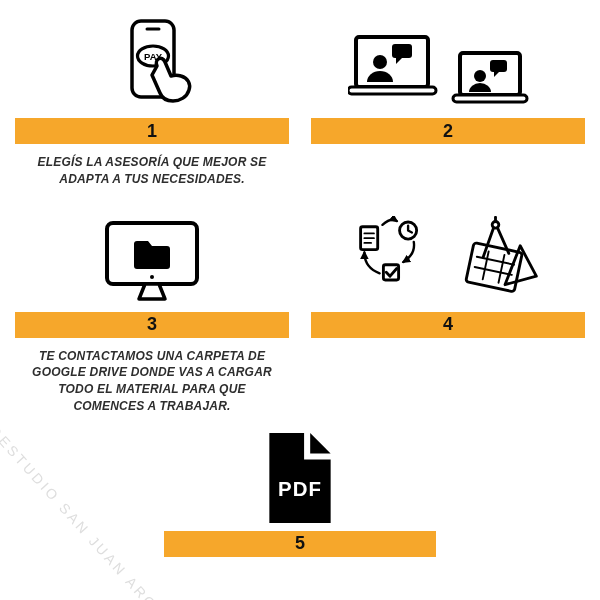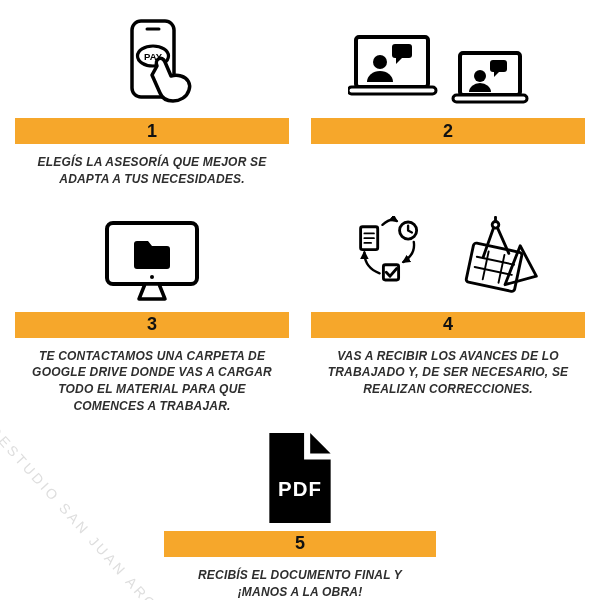--- a/index.html
+++ b/index.html
@@ -145,36 +145,31 @@
             <path class="line" d="M176 30 L193 62 L160 71 Z" stroke-width="3"></path>
             <circle class="stroke" cx="150" cy="8" r="3.5" stroke-width="3"></circle>
             <line class="line" x1="148" y1="11" x2="137" y2="42" stroke-width="3"></line>
             <line class="line" x1="152" y1="11" x2="164" y2="38" stroke-width="3"></line>
             <line class="line" x1="150" y1="4.5" x2="150" y2="0" stroke-width="3"></line>
           </svg>
         </div>
         <div class="bar">
           <span class="num">4</span>
         </div>
-        <p class="desc">VAS A RECIBIR LOS AVANCES DE LO
-TRABAJADO Y, DE SER NECESARIO, SE
-REALIZAN CORRECCIONES.</p>
       </section>
 
     </div>
 
     <section class="step final">
       <div class="icon-zone">
         <svg width="74" height="94" viewBox="0 0 72 92">
           <path class="solid" d="M6 2 H40 V28 H66 V90 H6 Z"></path>
           <path class="solid" d="M46 2 L66 22 L46 22 Z"></path>
           <text x="36" y="64" text-anchor="middle" font-size="20" font-weight="bold" fill="#fff" letter-spacing="1">PDF</text>
         </svg>
       </div>
       <div class="bar">
         <span class="num">5</span>
       </div>
-      <p class="desc">RECIBÍS EL DOCUMENTO FINAL Y
-¡MANOS A LA OBRA!</p>
     </section>
   </div>
 
 </div>
 
 </body></html>

